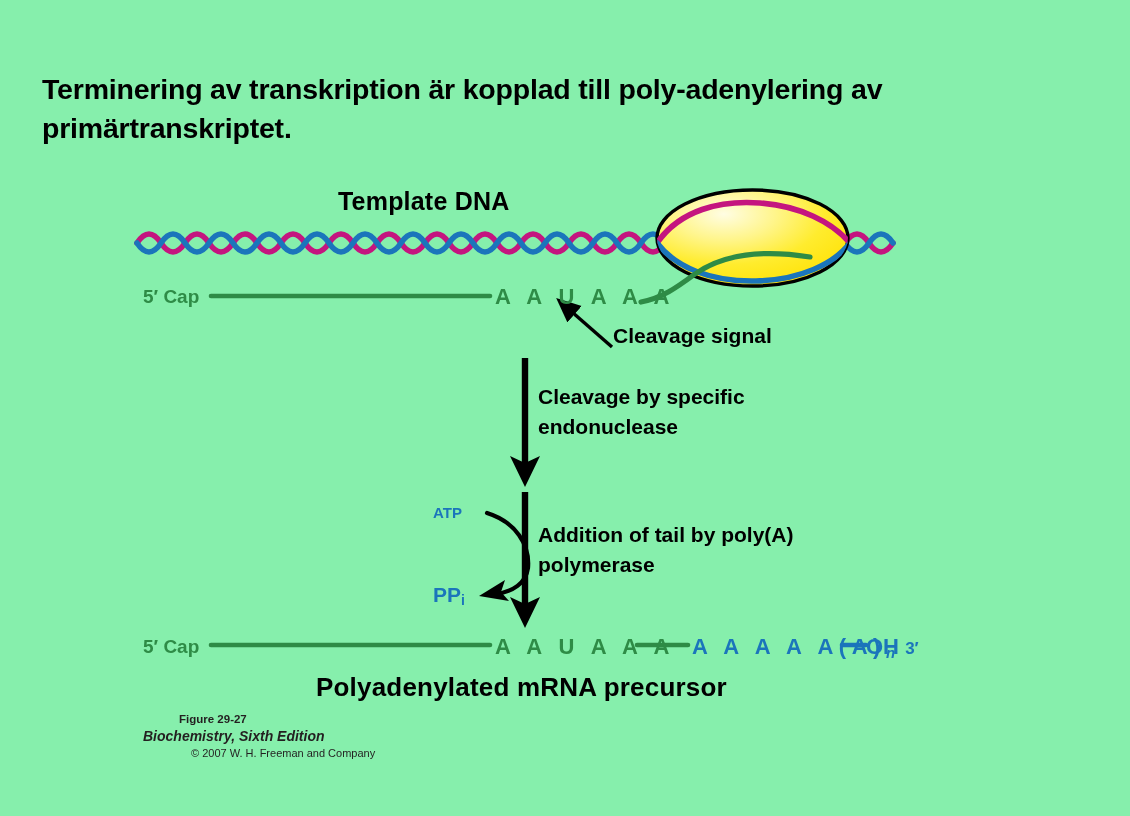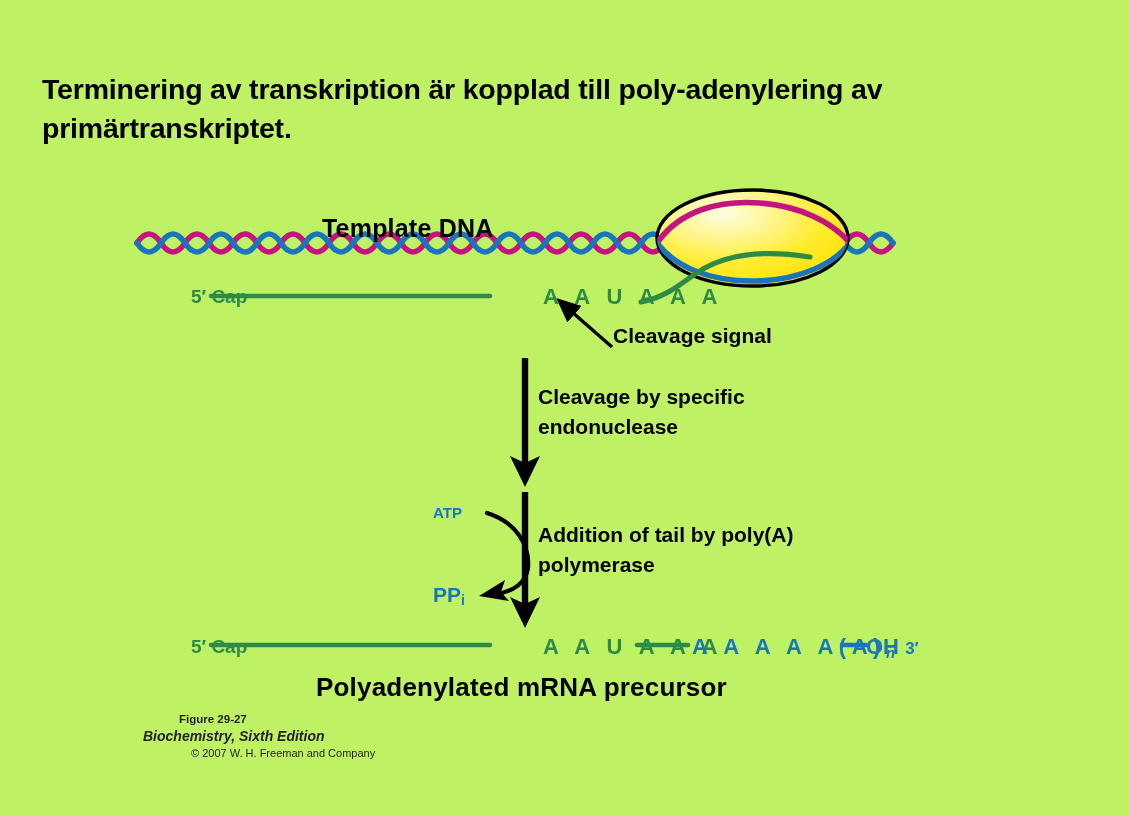--- a/index.html
+++ b/index.html
@@ -11,21 +11,21 @@
     width: 1130px;
     height: 816px;
     position: relative;
     overflow: hidden;
     font-family: "Liberation Sans", sans-serif;
     color: #000000;
   }
   .slide {
     position: absolute;
     inset: 0;
-    background: #bef264;
+    background: #86efac;
   }
 
   
   #slide-title {
     position: absolute;
     left: 42px;
     top: 70px;
     width: 960px;
     font-size: 28.5px;
     font-weight: bold;
@@ -49,28 +49,27 @@
   }
 
   
   .fig-label {
     position: absolute;
     white-space: nowrap;
     font-family: "Liberation Sans", sans-serif;
     font-weight: bold;
   }
   .lbl-black { color: #000000; }
-  .lbl-green { color: #2e8b46; margin-left: 48px; }
+  .lbl-green { color: #2e8b46; }
   .lbl-blue  { color: #1b75bb; }
 
   #label-template-dna {
-    left: 322px; top: 187px;
+    left: 338px; top: 187px;
     font-size: 25px;
     letter-spacing: 0.2px;
-    margin-top: 27px;
   }
   #label-nascent-rna {
     left: 330px; top: 322px;
     font-size: 25px;
     letter-spacing: 0.2px;
   }
   #label-cap-top {
     left: 143px; top: 286px;
     font-size: 19px;
   }

